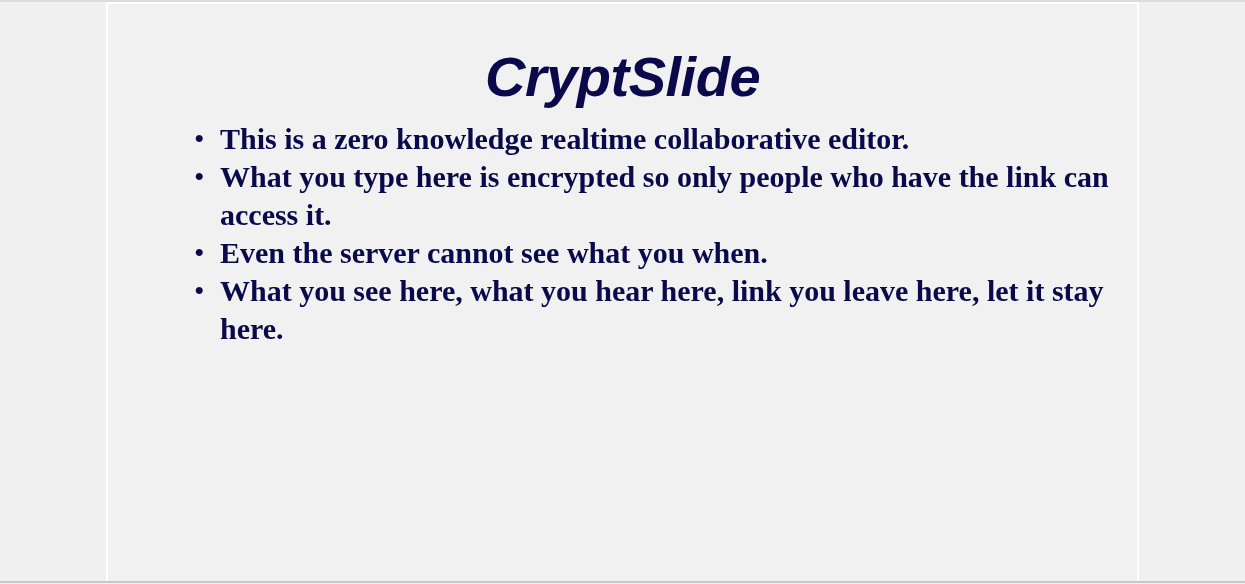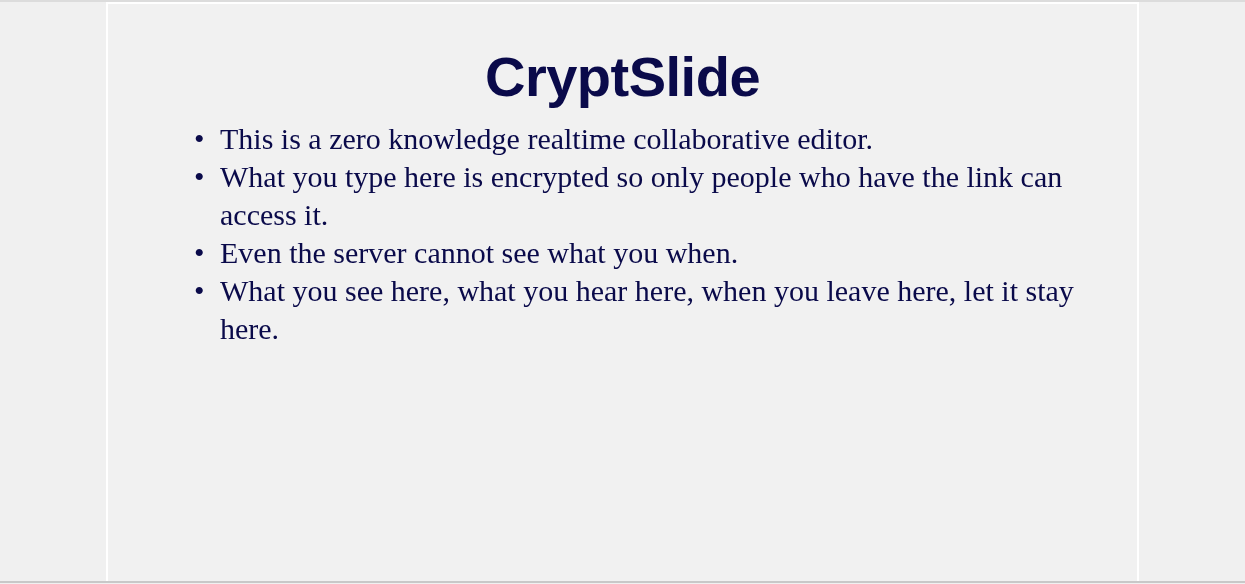--- a/index.html
+++ b/index.html
@@ -58,20 +58,21 @@
     top: 42px;
     width: 1029px;
     text-align: center;
     font-family: "Liberation Sans", "DejaVu Sans", sans-serif;
     font-weight: bold;
     font-size: 56px;
     line-height: 62px;
     letter-spacing: -0.5px;
     color: #0a0a4a;
     white-space: nowrap;
+    font-style: italic;
   }
 
   
   #slide-bullets {
     position: absolute;
     left: 40px;
     top: 116px;
     width: 978px;
     margin: 0;
     padding: 0;
@@ -96,20 +97,21 @@
     width: 14px;
     height: 38px;
     line-height: 38px;
     font-size: 30px;
     color: #0a0a4a;
     text-align: left;
   }
 
   #slide-bullets > li .bullet-text {
     display: block;
+    font-weight: bold;
   }
 </style>
 </head>
 <body>
 
 <div id="app-root">
 
   <div class="chrome-rule top"></div>
 
   <div id="slide-stage">
@@ -128,21 +130,21 @@
         <span class="bullet-text">What you type here is encrypted so only people who have the link can access it.</span>
       </li>
 
       <li>
         <span class="bullet-marker">•</span>
         <span class="bullet-text">Even the server cannot see what you when.</span>
       </li>
 
       <li>
         <span class="bullet-marker">•</span>
-        <span class="bullet-text">What you see here, what you hear here, when you leave here, let it stay here.</span>
+        <span class="bullet-text">What you see here, what you hear here, link you leave here, let it stay here.</span>
       </li>
 
     </ul>
   </div>
 
   <div class="chrome-rule bottom"></div>
 
 </div>
 
 </body></html>

